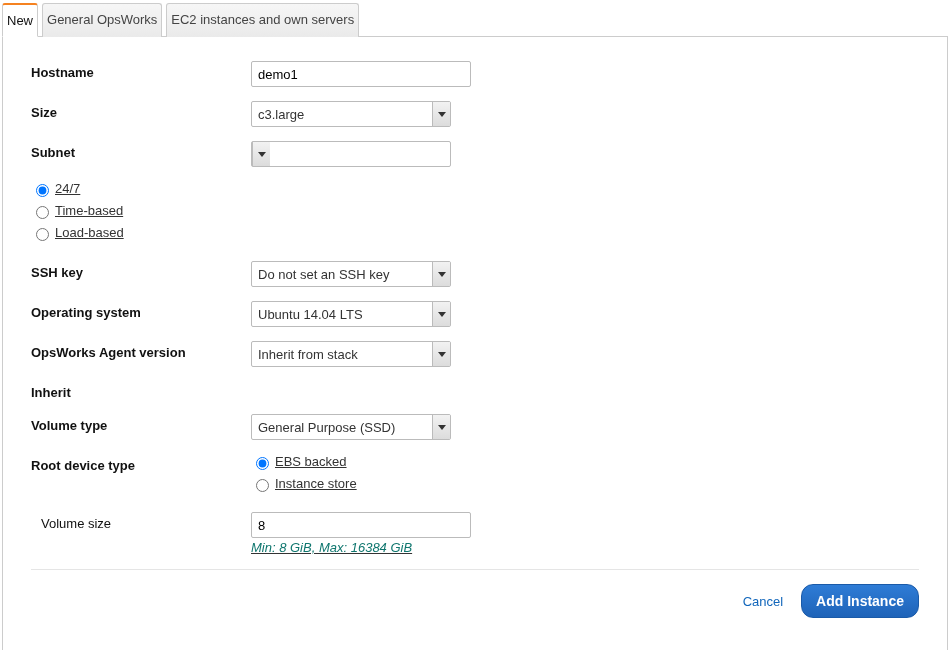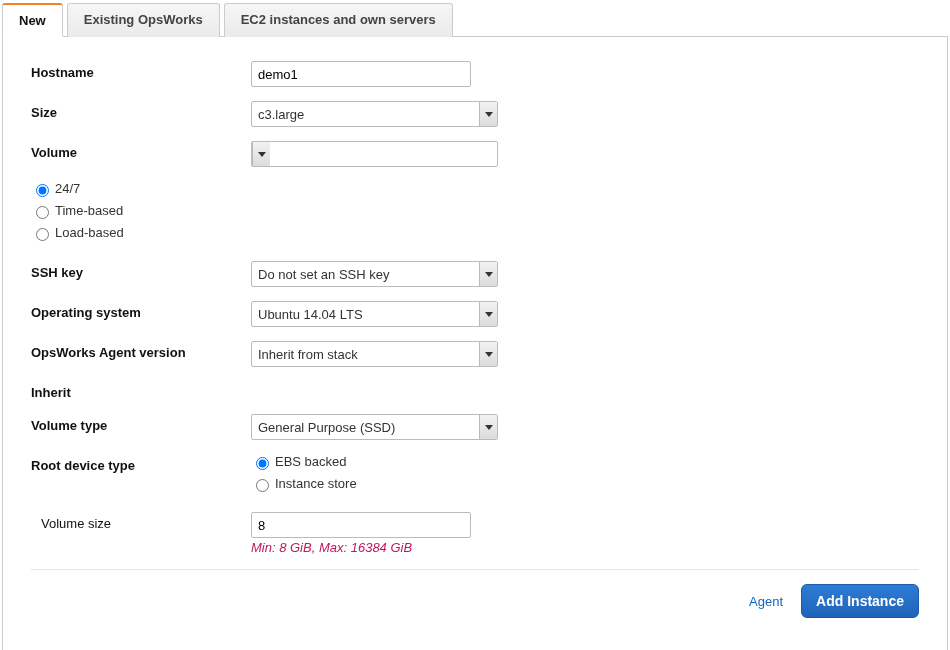--- a/index.html
+++ b/index.html
@@ -10,28 +10,28 @@
     color: #333;
     background: #fff;
     padding: 2px;
   }
   .tabs {
     display: flex;
     border-bottom: 1px solid #ccc;
     margin-bottom: 0;
   }
   .tab {
-    padding: 8px 16px;
+    padding: 8px 4px;
     border: 1px solid #ccc;
     border-bottom: none;
     background: linear-gradient(#f6f6f6, #eaeaea);
     margin-right: 4px;
     border-radius: 3px 3px 0 0;
     color: #444;
-    font-weight: bold;
+    font-weight: normal;
     cursor: pointer;
     position: relative;
     top: 1px;
   }
   .tab.active {
     background: #fff;
     border-top: 2px solid #f58220;
     border-bottom: 1px solid #fff;
     color: #111;
   }
@@ -45,32 +45,32 @@
     display: flex;
     align-items: flex-start;
     margin-bottom: 14px;
   }
   .label {
     width: 220px;
     padding-top: 4px;
     color: #111;
   }
   .label.bold { font-weight: bold; }
-  .field { flex: 0 0 auto; }
+  .field { flex: 0 0 auto; text-decoration: underline; }
   input[type=text] {
     width: 220px;
     height: 26px;
     border: 1px solid #bbb;
     border-radius: 2px;
     padding: 2px 6px;
     font-size: 13px;
   }
   .select-wrap {
     display: inline-flex;
-    width: 247px;
+    width: 200px;
     height: 26px;
     border: 1px solid #bbb;
     border-radius: 2px;
     background: #fff;
     align-items: center;
   }
   .select-wrap .value {
     flex: 1;
     padding-left: 6px;
     font-size: 13px;
@@ -88,21 +88,21 @@
     justify-content: center;
   }
   .select-wrap .btn svg { display: block; }
   .radio-row {
     display: flex;
     margin-bottom: 6px;
   }
   .radio-row input { margin-right: 6px; }
   .hint {
     font-style: italic;
-    color: #be185d;
+    color: #0f766e;
     font-size: 13px;
     margin-top: 2px;
   }
   .divider {
     border-top: 1px solid #e5e5e5;
     margin-top: 12px;
     margin-bottom: 14px;
   }
   .actions {
     display: flex;
@@ -112,42 +112,42 @@
   }
   .link-cancel {
     color: #1166bb;
     cursor: pointer;
   }
   .btn-primary {
     background: linear-gradient(#2e7cd6, #1e63b8);
     color: #fff;
     font-weight: bold;
     border: 1px solid #1a5aa8;
-    border-radius: 6px;
+    border-radius: 12px;
     padding: 8px 14px;
     cursor: pointer;
     font-size: 14px;
   }
   .subnet-blur {
     display: inline-block;
     width: 70px;
     height: 14px;
     background: #ddd;
     filter: blur(2px);
     border-radius: 2px;
     vertical-align: middle;
     margin-right: 4px;
   }
 </style>
 </head>
 <body>
 
 <div class="tabs">
   <div class="tab active">New</div>
-  <div class="tab">Existing OpsWorks</div>
+  <div class="tab">General OpsWorks</div>
   <div class="tab">EC2 instances and own servers</div>
 </div>
 
 <div class="panel">
 
   <div class="form-row">
     <div class="label bold">Hostname</div>
     <div class="field">
       <input type="text" value="demo1" style="">
     </div>
@@ -161,21 +161,21 @@
         <span class="btn">
           <svg width="8" height="8" viewBox="0 0 8 8">
               <polygon points="0,2 8,2 4,7" fill="#333"></polygon>
             </svg>
         </span>
       </div>
     </div>
   </div>
 
   <div class="form-row">
-    <div class="label bold">Volume</div>
+    <div class="label bold">Subnet</div>
     <div class="field">
       <div class="select-wrap">
         <span class="btn">
           <svg width="8" height="8" viewBox="0 0 8 8">
               <polygon points="0,2 8,2 4,7" fill="#333"></polygon>
             </svg>
         </span>
       </div>
     </div>
   </div>
@@ -275,17 +275,17 @@
     <div class="label" style="padding-left:10px">Volume size</div>
     <div class="field">
       <input type="text" value="8" style="">
       <div class="hint">Min: 8 GiB, Max: 16384 GiB</div>
     </div>
   </div>
 
   <div class="divider"></div>
 
   <div class="actions">
-    <span class="link-cancel">Agent</span>
+    <span class="link-cancel">Cancel</span>
     <button class="btn-primary">Add Instance</button>
   </div>
 
 </div>
 
 </body></html>

